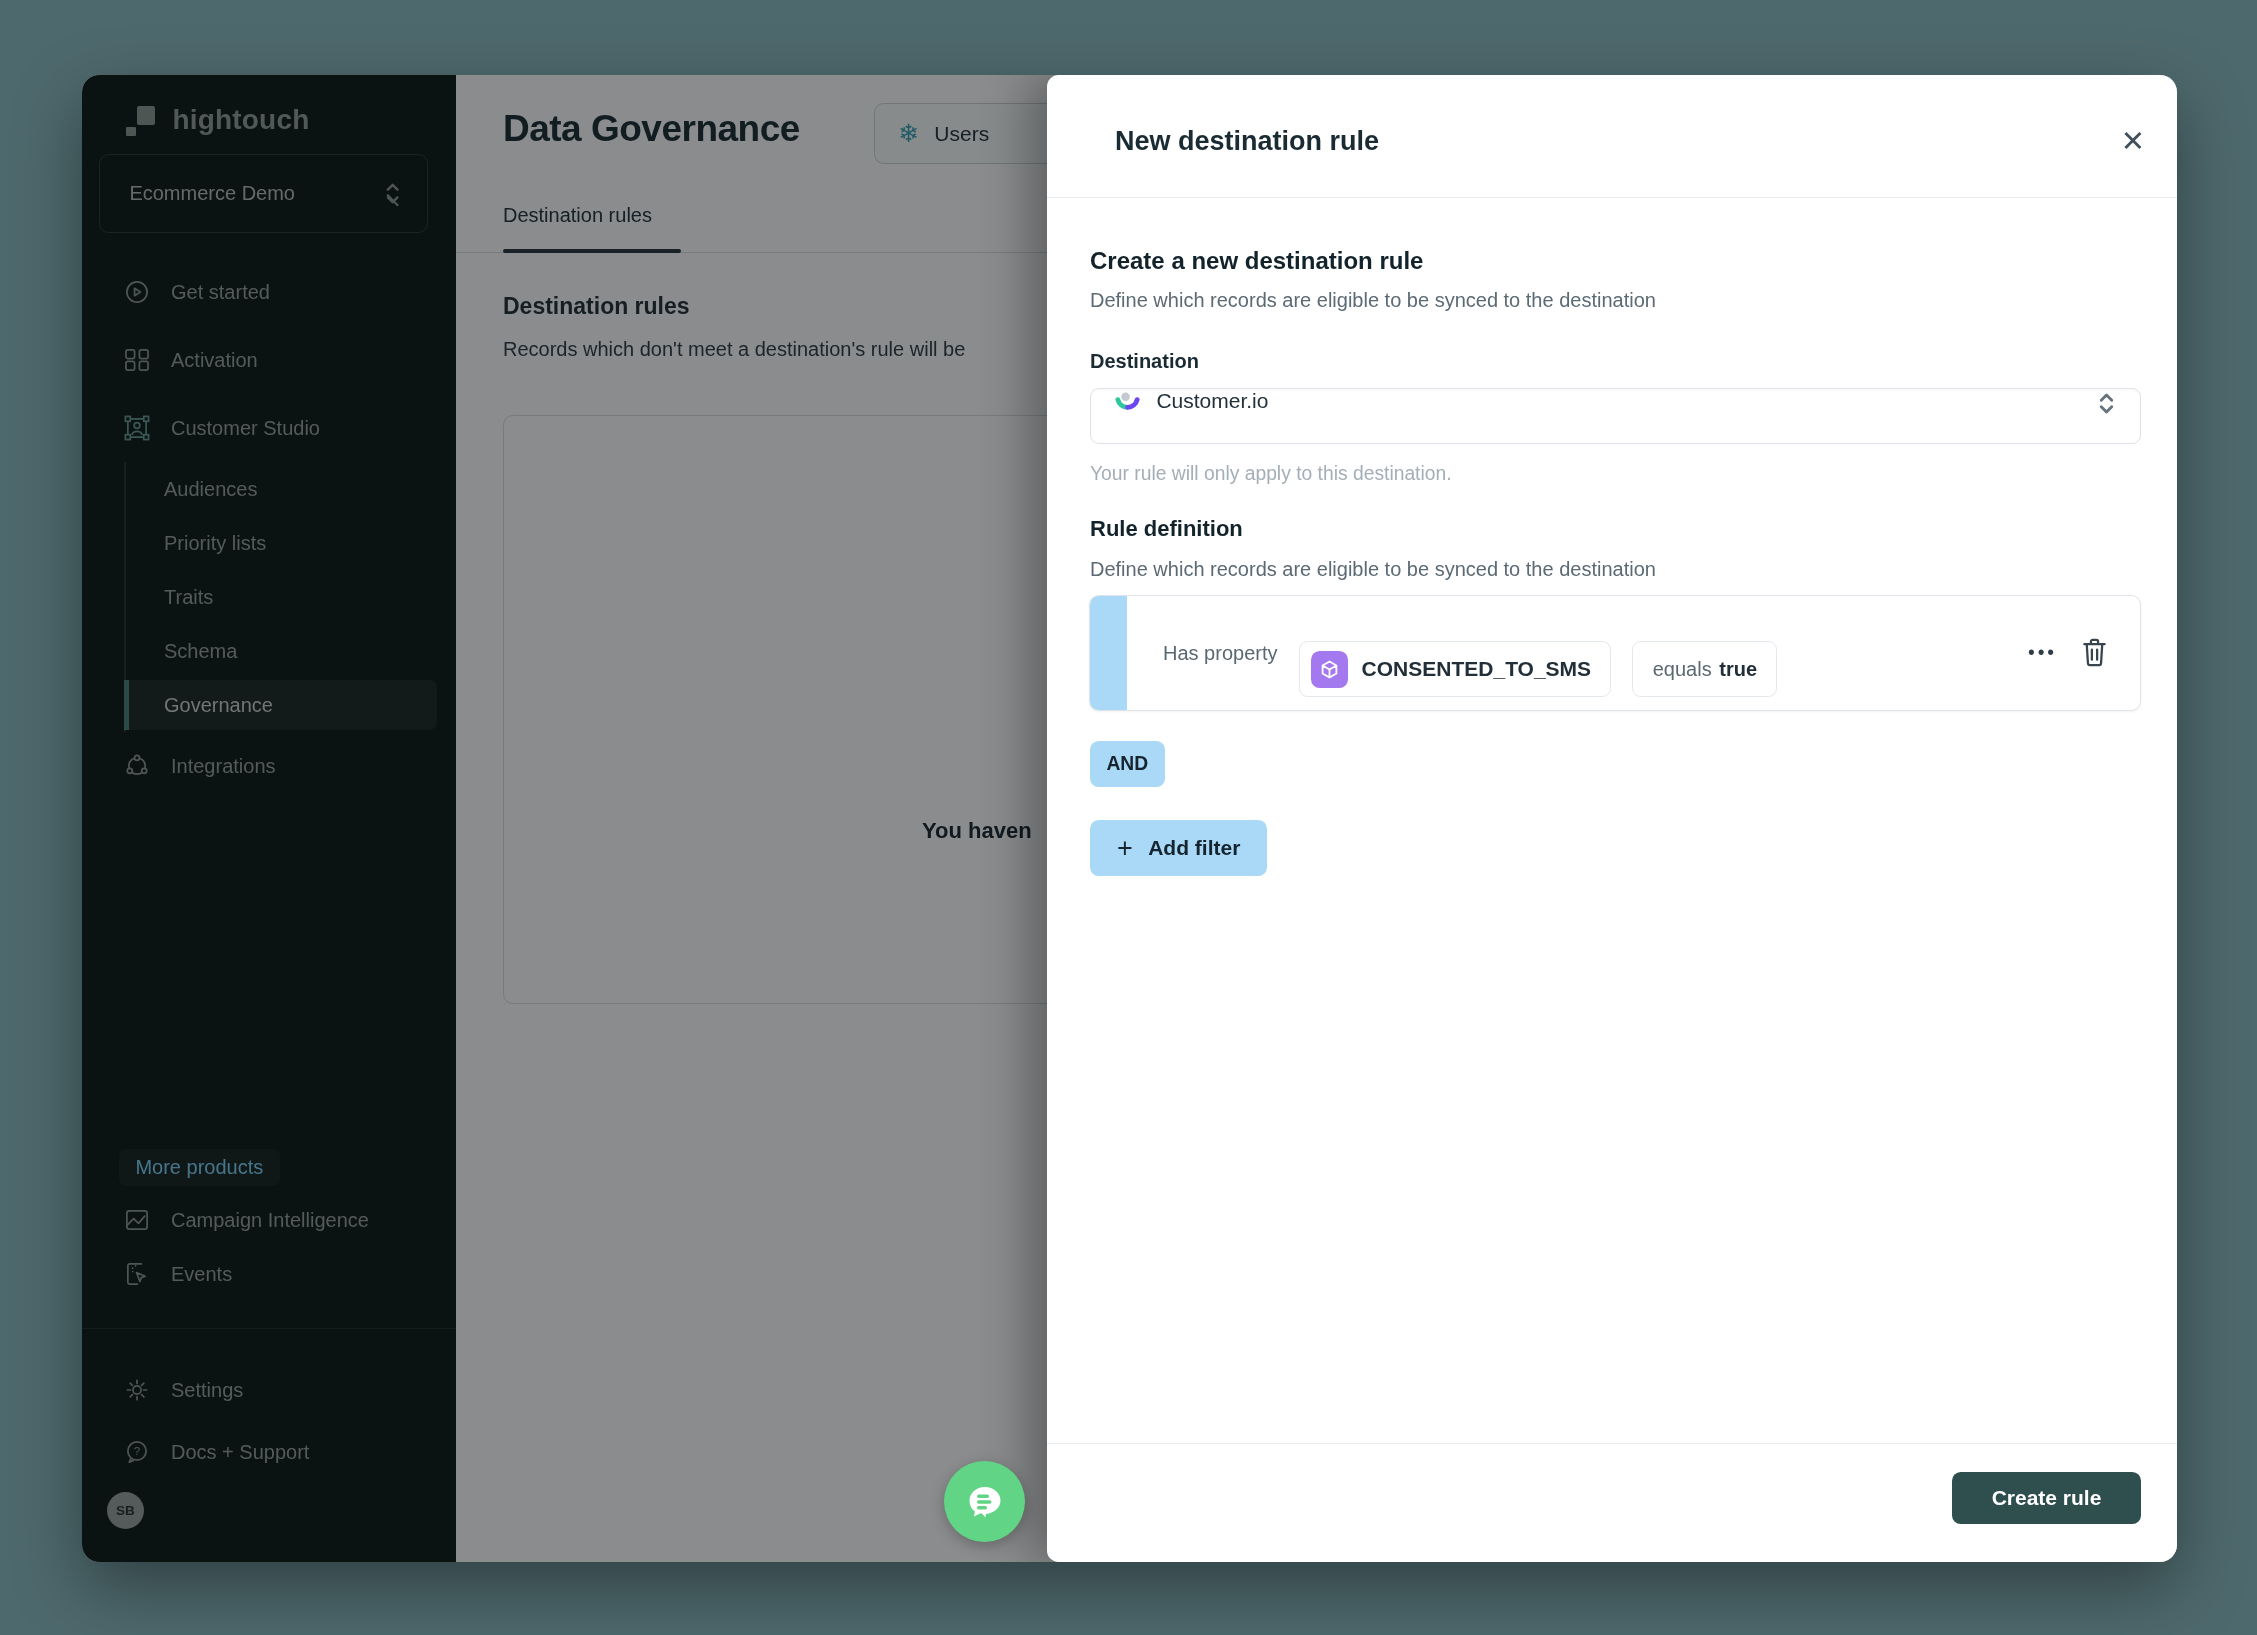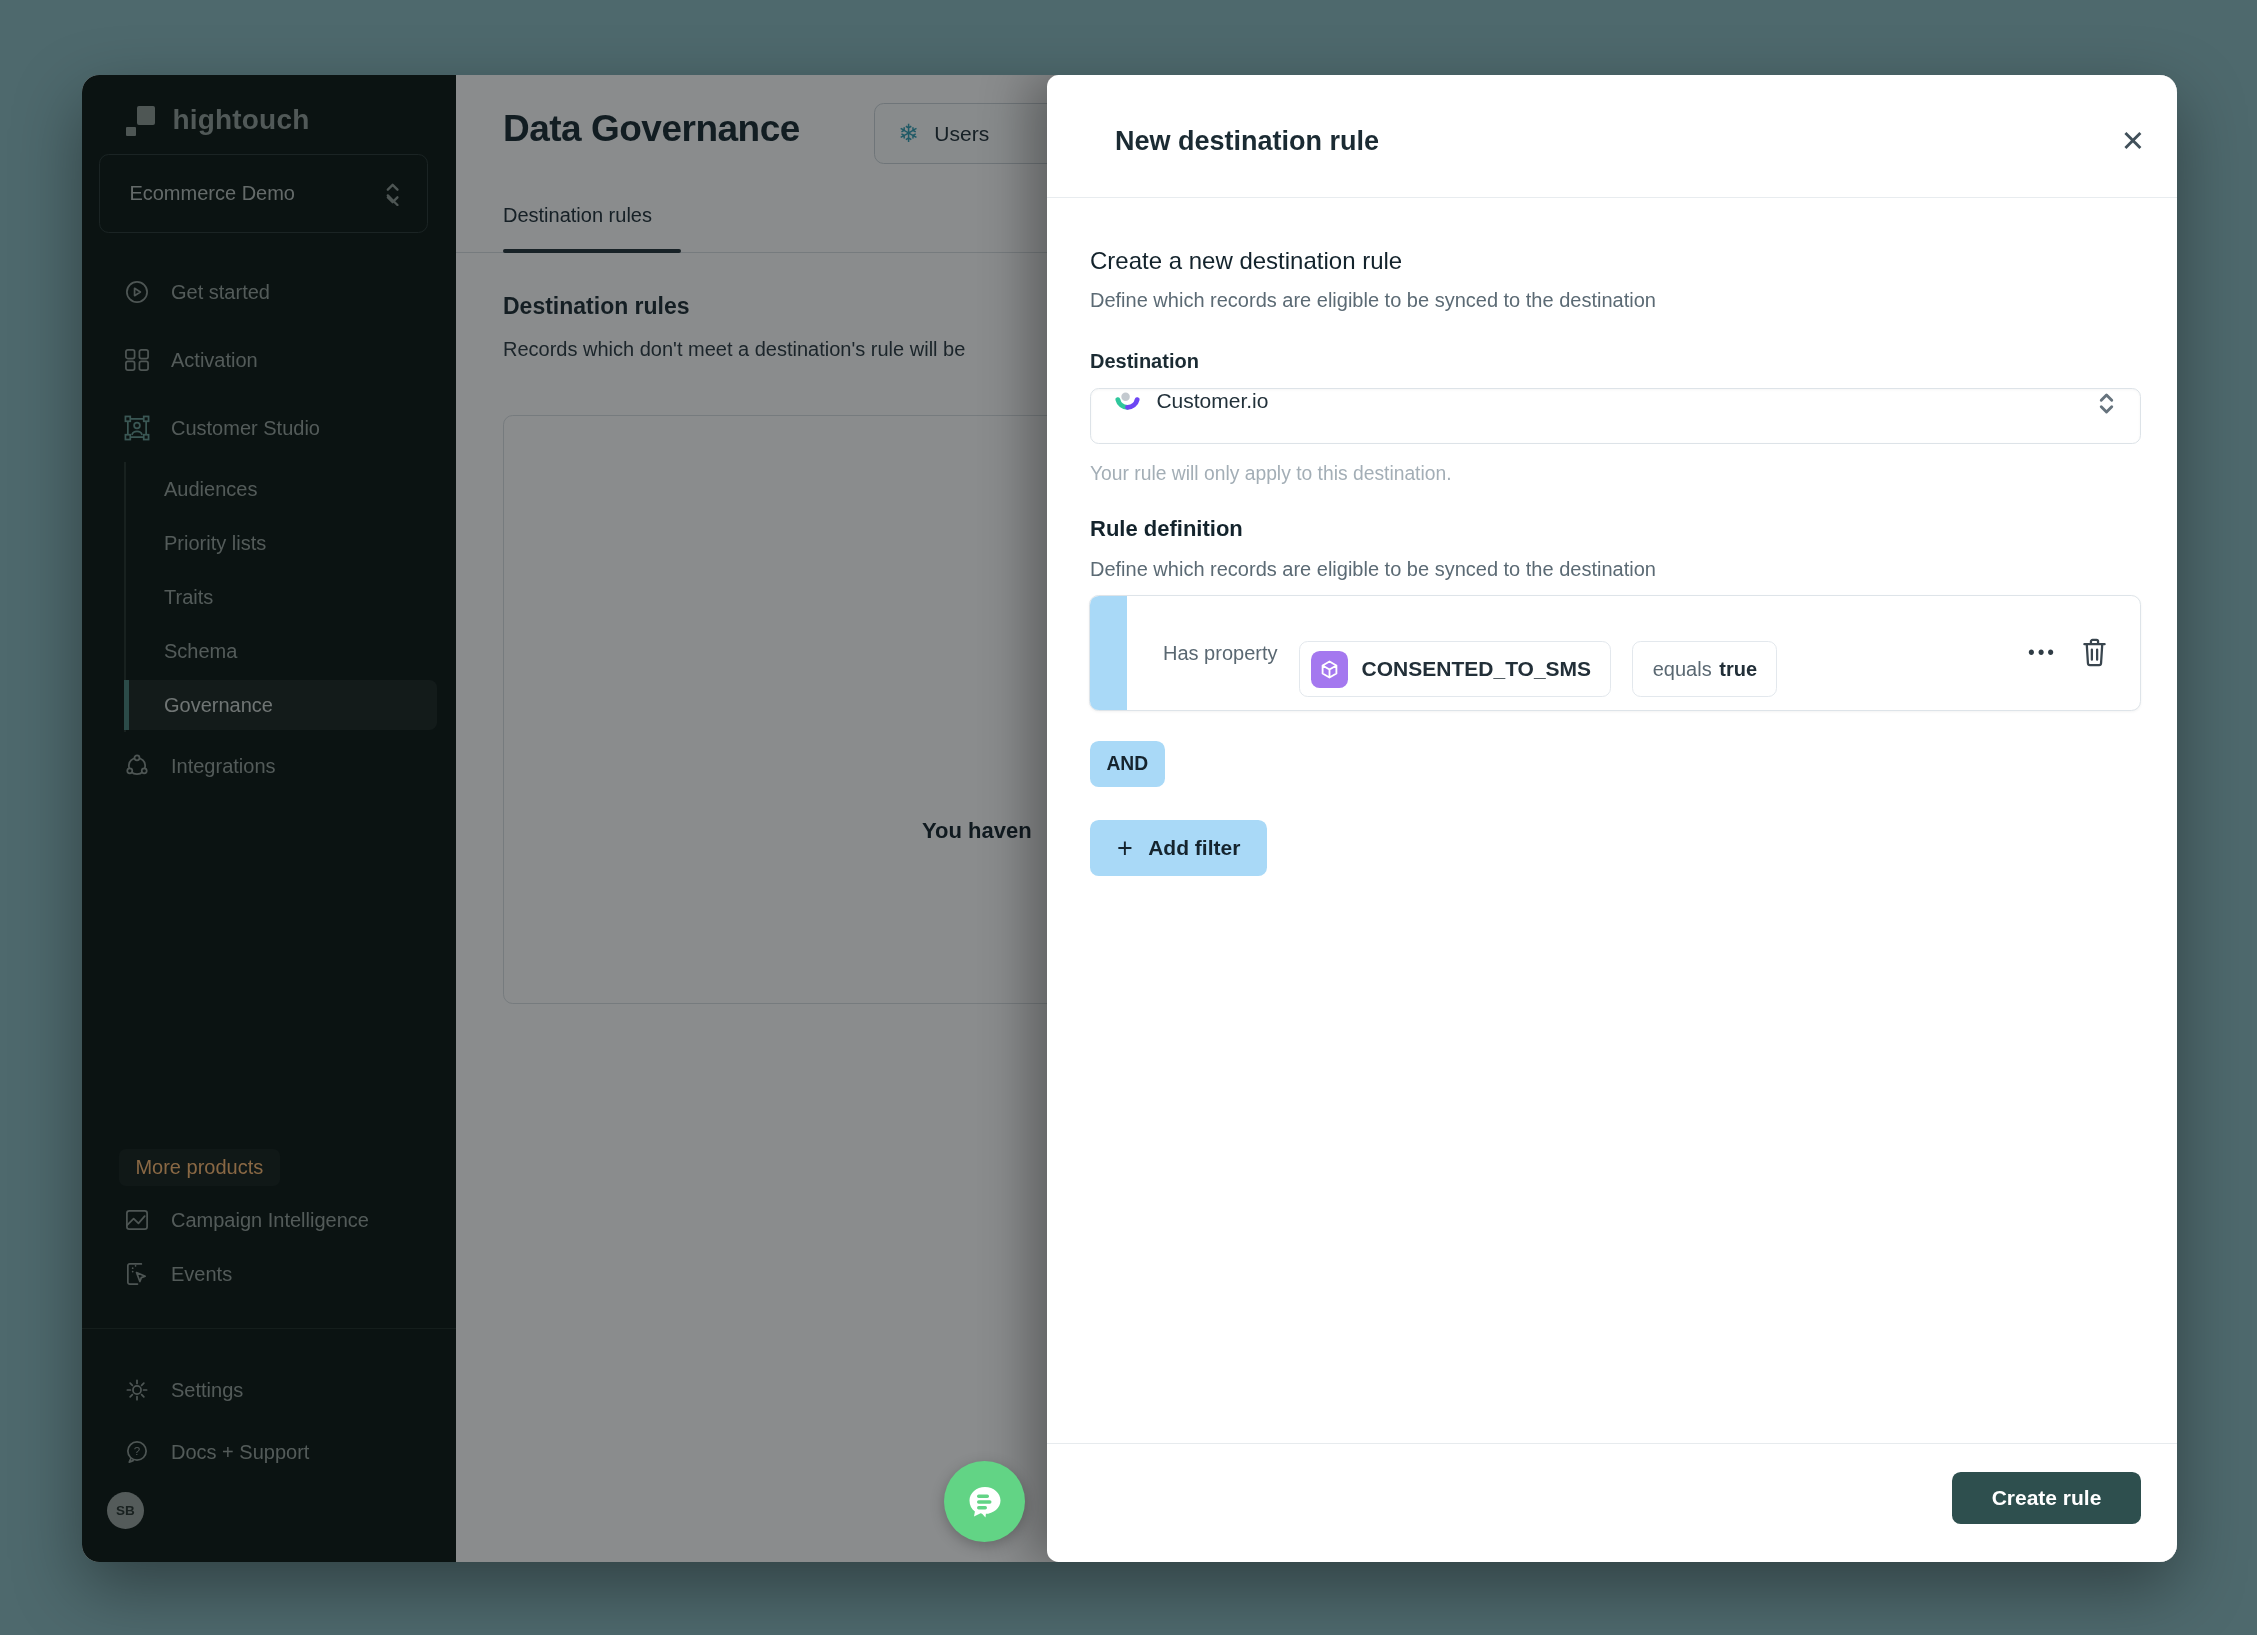--- a/index.html
+++ b/index.html
@@ -44,21 +44,21 @@
   .sub-row.active .active-bg {
     position:absolute; left:42px; right:19.3px; top:1.9px; bottom:1.9px;
     background:#1c2724; border-radius:0 7.7px 7.7px 0;
   }
   .sub-row.active .active-bar {
     position:absolute; left:42px; top:1.9px; bottom:1.9px; width:4.8px; background:#4a827b;
   }
   .sub-row.active .lbl { color:#ccd3cf; position:relative; }
   .more-pill {
     position:absolute; left:37px; top:1074px; background:#16211d; border-radius:6.8px;
-    padding:6.8px 16.4px; font-size:20px; color:#fdba74; cursor:pointer;
+    padding:6.8px 16.4px; font-size:20px; color:#7dd3fc; cursor:pointer;
   }
   .products { position:absolute; left:0; right:0; top:1118px;text-align:right; }
   .side-divider { position:absolute; left:0; right:0; top:1253px; height:1px; background:#202c28; }
   .footer-nav { position:absolute; left:0; right:0; top:1284px; }
   .avatar {
     position:absolute; left:25px; top:1417px; width:37px; height:37px; border-radius:50%;
     background:#98a19d; color:#27332f; font-size:13.5px; font-weight:700;
     display:flex; align-items:center; justify-content:center; cursor:pointer;
   }
   
@@ -89,21 +89,21 @@
     background:#fff; z-index:10; border-radius:11.6px 0 0 11.6px;
     box-shadow:-19.3px 0 48px rgba(0,0,0,.30);
   }
   .drawer-header {
     position:absolute; left:0; right:0; top:10px; height:113px;
     display:flex; align-items:center; justify-content:space-between;
     padding:0 32px 0 68px; border-bottom:1px solid #e8ecef;
   }
   .drawer-title { font-size:27px; font-weight:600; color:#1b2b33; }
   .close-btn { font-size:29px; color:#41505a; background:none; border:none; cursor:pointer; line-height:1; }
-  .d-heading { position:absolute; left:43px; top:172px; font-size:24px; font-weight:400; color:#13232c; }
+  .d-heading { position:absolute; left:43px; top:172px; font-size:24px; font-weight:700; color:#13232c; }
   .d-sub { position:absolute; left:43px; top:214px; font-size:20px; color:#5b6a74; }
   .f-label { position:absolute; left:43px; top:275px; font-size:20px; font-weight:700; color:#1b2b33; }
   .select {
     position:absolute; left:43px; right:36px; top:313px; height:56px;
     border:1px solid #dde3e8; border-radius:8.7px; background:#fff;
     box-shadow:inset 0 1px 2.9px rgba(0,0,0,.04);
     display:flex; align-items:flex-start; gap:15.4px; padding:0 23px; cursor:pointer;
   }
   .select .sel-text { font-size:21px; color:#22313a; flex:1; }
   .helper { position:absolute; left:43px; top:388px; font-size:19.3px; color:#a3aeb6; }

